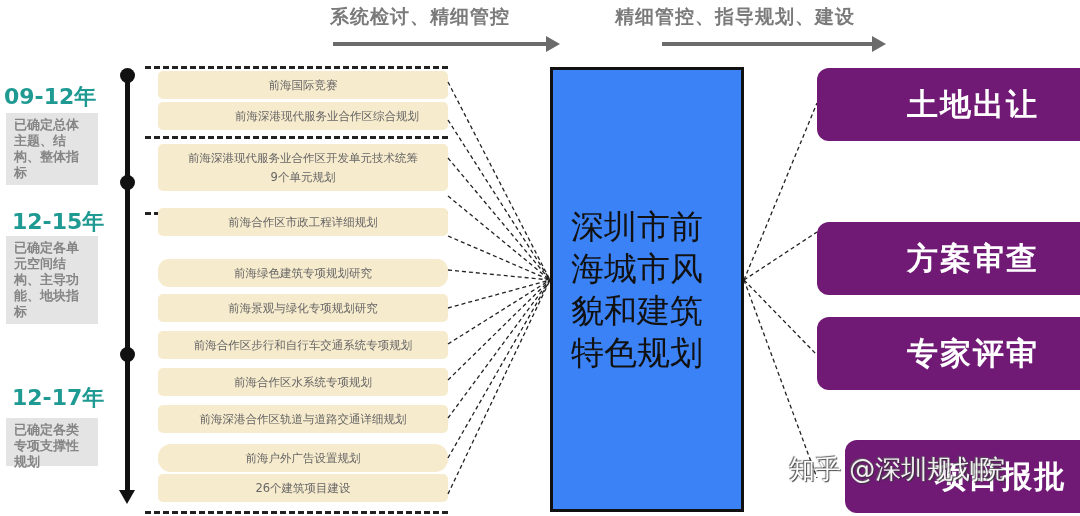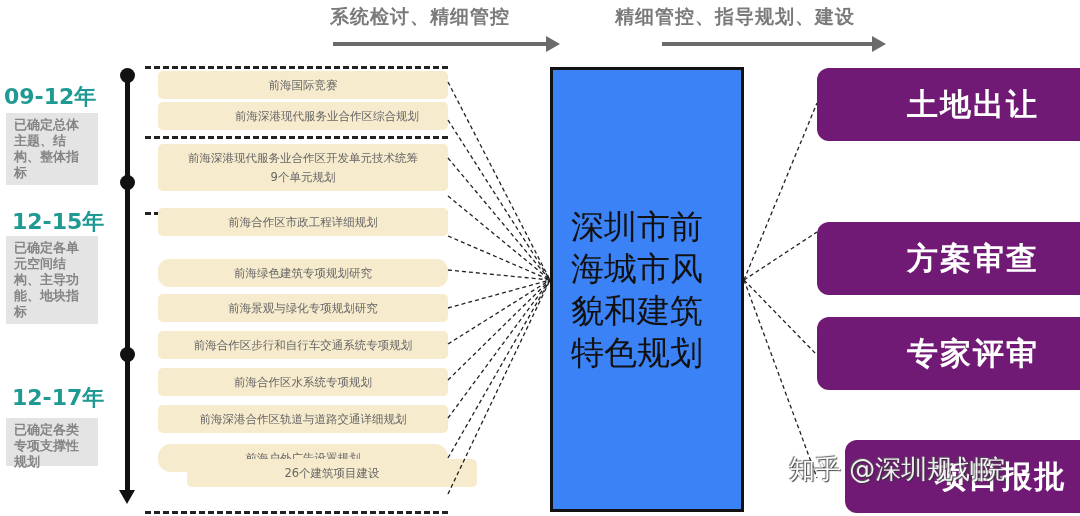--- a/index.html
+++ b/index.html
@@ -62,21 +62,21 @@
 <div class="plan-item" style="top:102px;padding-left:48px;">前海深港现代服务业合作区综合规划</div>
 <div class="plan-item" style="top:144px;">前海深港现代服务业合作区开发单元技术统筹</div>
 <div class="plan-item" style="top:163px;">9个单元规划</div>
 <div class="plan-item" style="top:208px;">前海合作区市政工程详细规划</div>
 <div class="plan-item" style="top:259px;border-radius:11px;">前海绿色建筑专项规划研究</div>
 <div class="plan-item" style="top:294px;">前海景观与绿化专项规划研究</div>
 <div class="plan-item" style="top:331px;">前海合作区步行和自行车交通系统专项规划</div>
 <div class="plan-item" style="top:368px;">前海合作区水系统专项规划</div>
 <div class="plan-item" style="top:405px;">前海深港合作区轨道与道路交通详细规划</div>
 <div class="plan-item" style="top:444px;border-radius:13px;">前海户外广告设置规划</div>
-<div class="plan-item" style="top:459px;margin-left:29px;">26个建筑项目建设</div>
+<div class="plan-item" style="top:474px;">26个建筑项目建设</div>
 
 <svg class="connectors" width="1080" height="516">
   <g stroke="#222" stroke-width="1.3" stroke-dasharray="4,3" fill="none">
 
     <line x1="448" y1="82" x2="550" y2="280"></line>
     <line x1="448" y1="120" x2="550" y2="280"></line>
     <line x1="448" y1="158" x2="550" y2="280"></line>
     <line x1="448" y1="196" x2="550" y2="280"></line>
     <line x1="448" y1="236" x2="550" y2="280"></line>
     <line x1="448" y1="270" x2="550" y2="280"></line>

